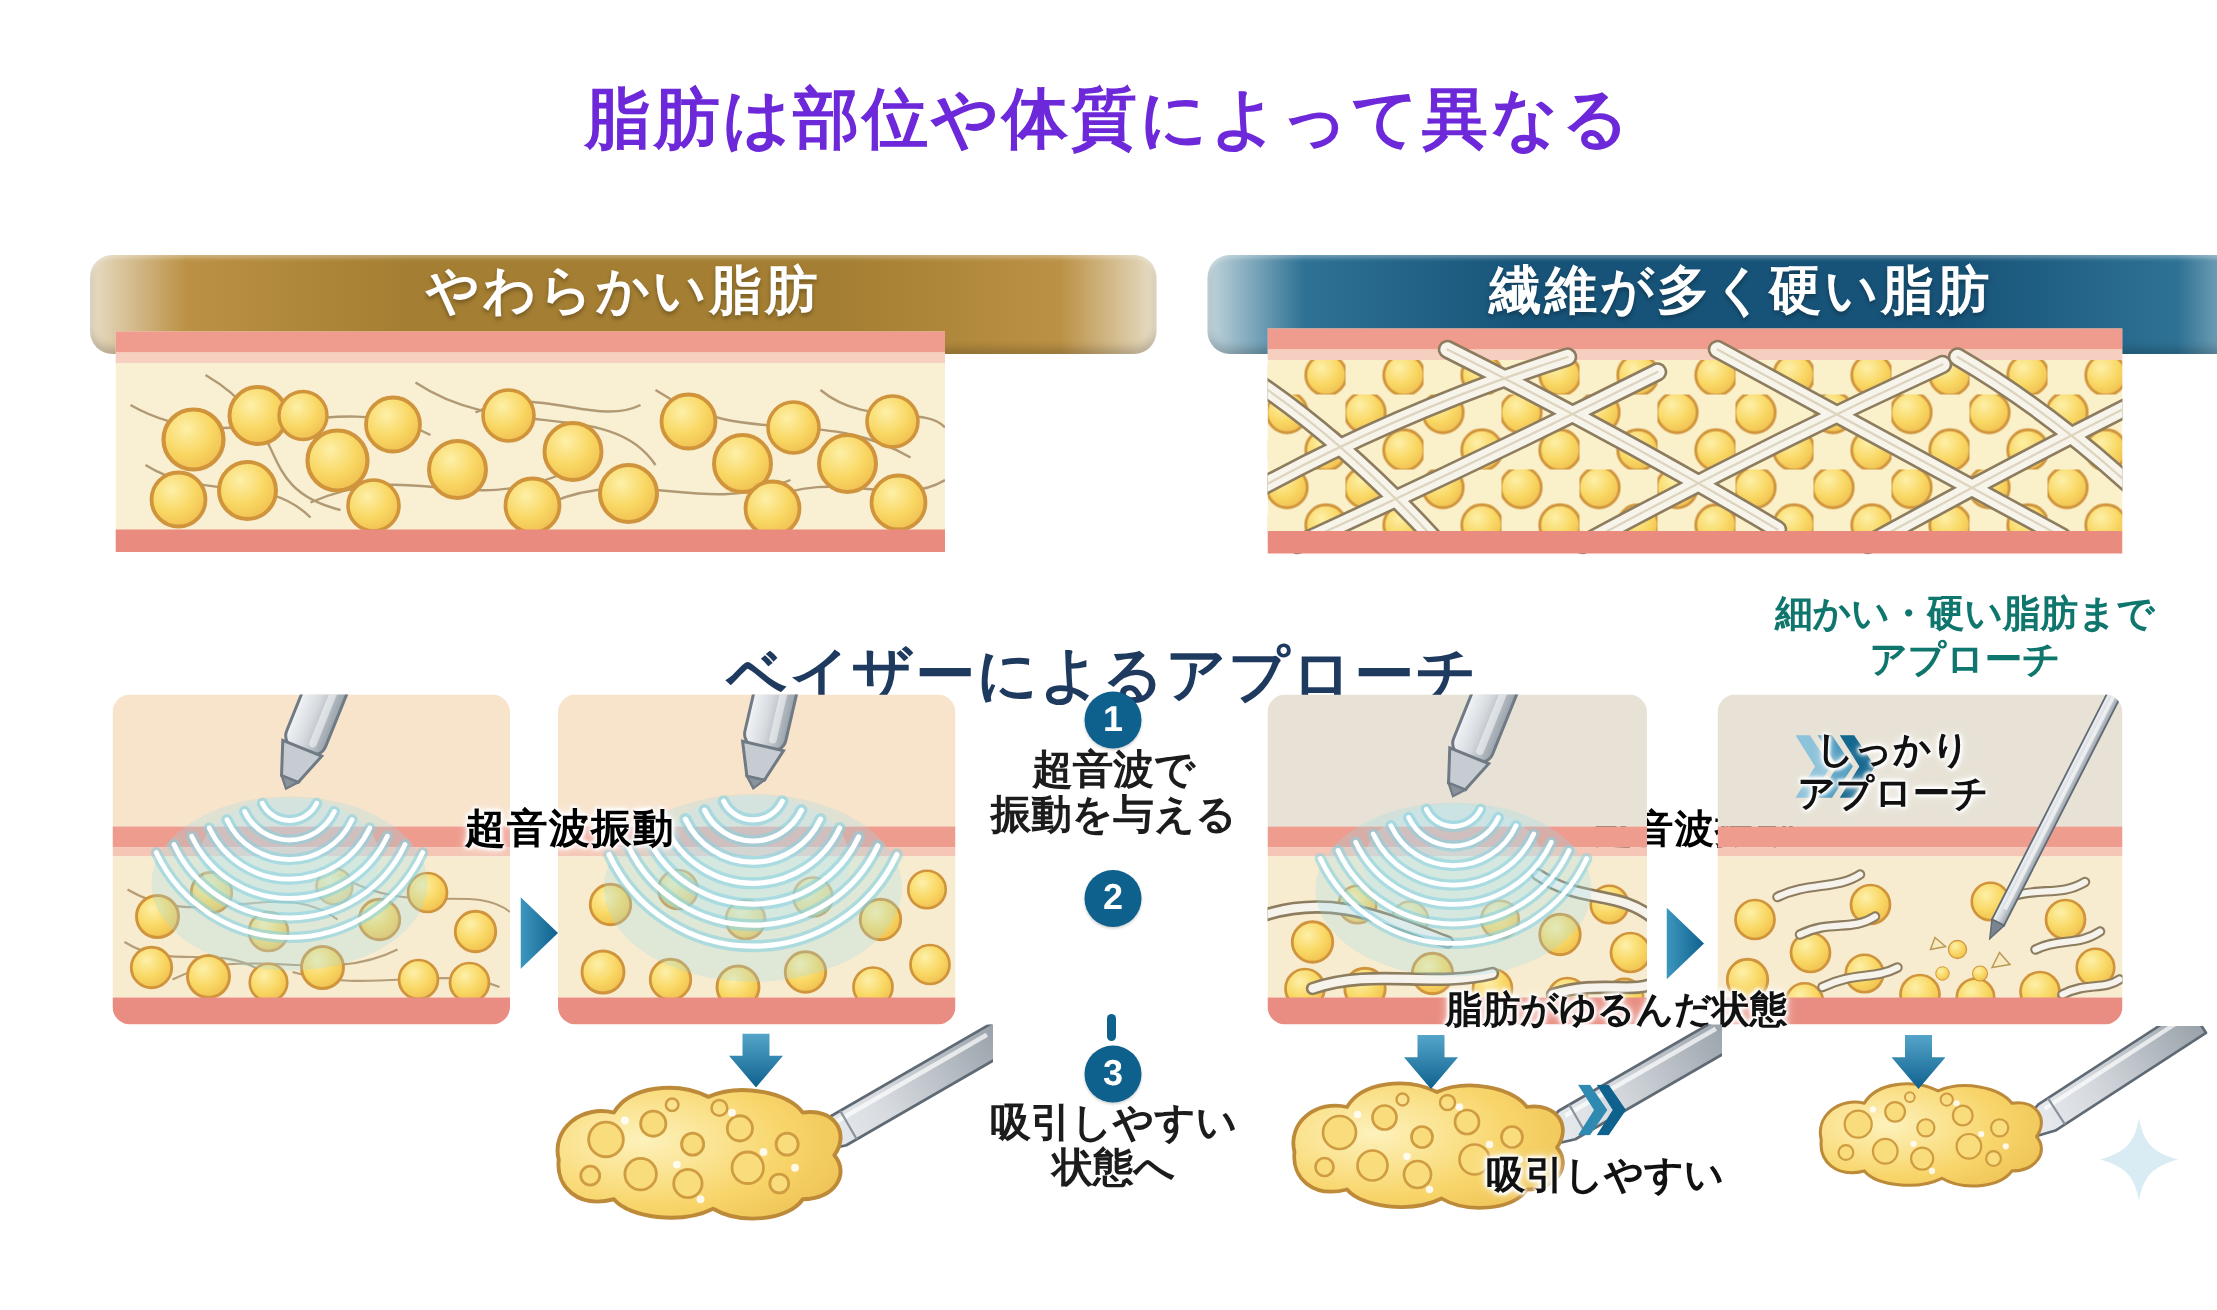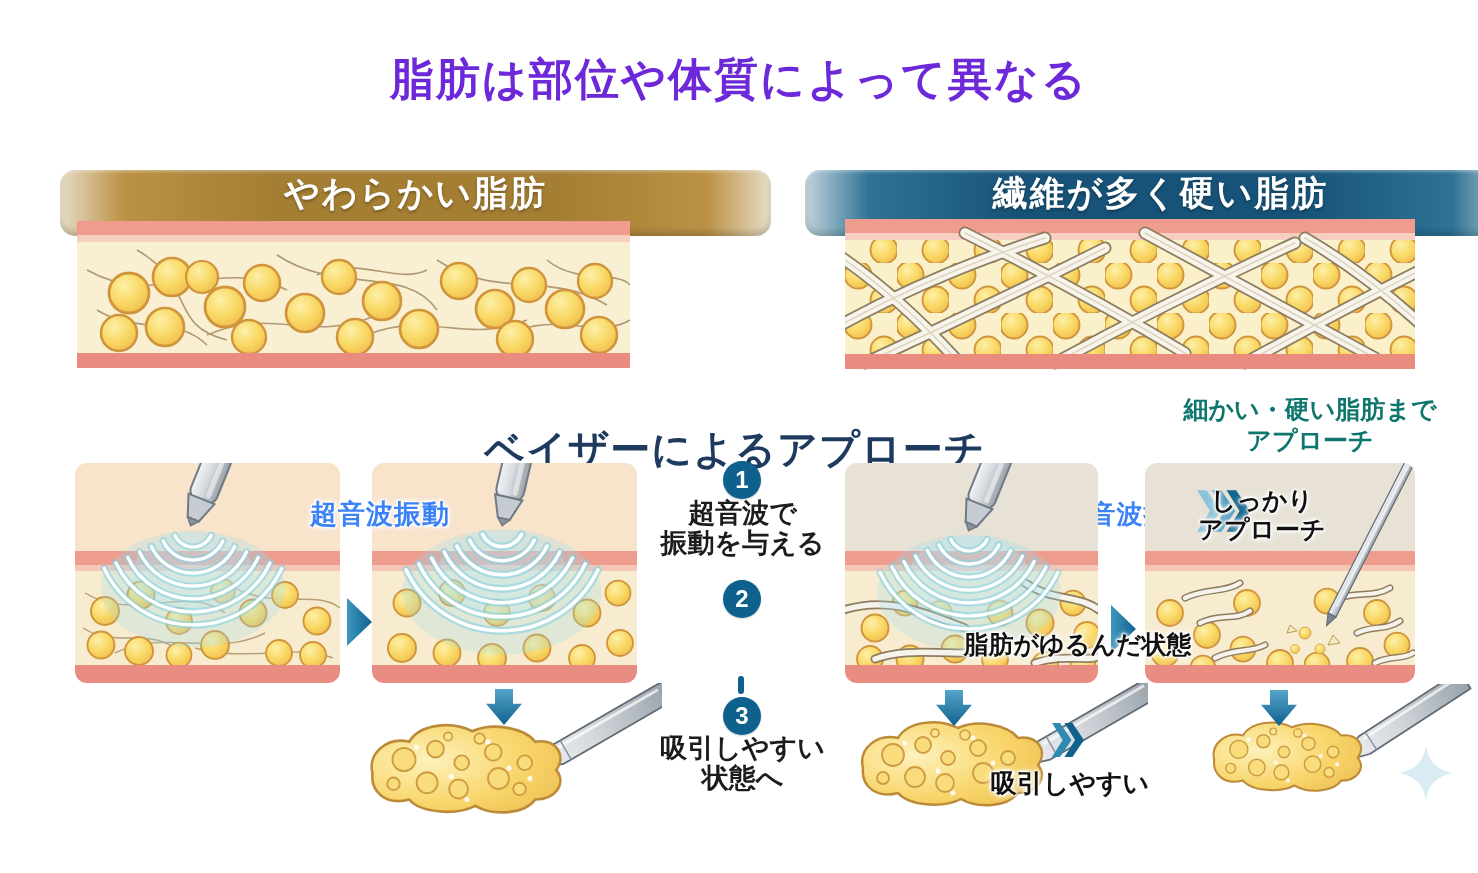--- a/index.html
+++ b/index.html
@@ -36,31 +36,31 @@
   font-size:40px;font-weight:800;color:var(--navy-text);letter-spacing:1px;margin-top:24px;
 }
 .approach-note{
   position:absolute;left:1150px;top:394px;width:320px;text-align:center;
   font-size:25px;font-weight:700;color:#0f766e;line-height:1.25;white-space:pre-line;
 }
 
 .halo{text-shadow:0 0 3px #fff,0 0 3px #fff,0 0 5px #fff,0 0 8px #fff,1px 1px 2px #fff,-1px -1px 2px #fff;}
 
 .vib-label{
-  position:absolute;font-size:27px;font-weight:800;color:#3b82f6;letter-spacing:1px;
+  position:absolute;font-size:27px;font-weight:800;color:#000000;letter-spacing:1px;margin-top:38px;
 }
 .vib-left{left:300px;top:496px;width:160px;text-align:center;}
 .vib-right{left:1060px;top:497px;width:140px;text-align:center;font-size:26px;}
 
 .firm-label{
   position:absolute;left:1192px;top:486px;width:140px;text-align:center;
   font-size:25px;font-weight:800;color:#111;line-height:1.15;white-space:pre-line;
 }
 .loosened-label{
-  position:absolute;left:955px;top:628px;width:245px;text-align:center;
+  position:absolute;left:955px;top:656px;width:245px;text-align:center;
   font-size:25px;font-weight:800;color:#111;
 }
 .suction-label{
   position:absolute;left:960px;top:766px;width:220px;text-align:center;
   font-size:26px;font-weight:800;color:#111;
 }
 
 .step-circle{
   position:absolute;width:38px;height:38px;border-radius:50%;
   background:var(--accent-blue);color:#fff;display:flex;align-items:center;justify-content:center;

